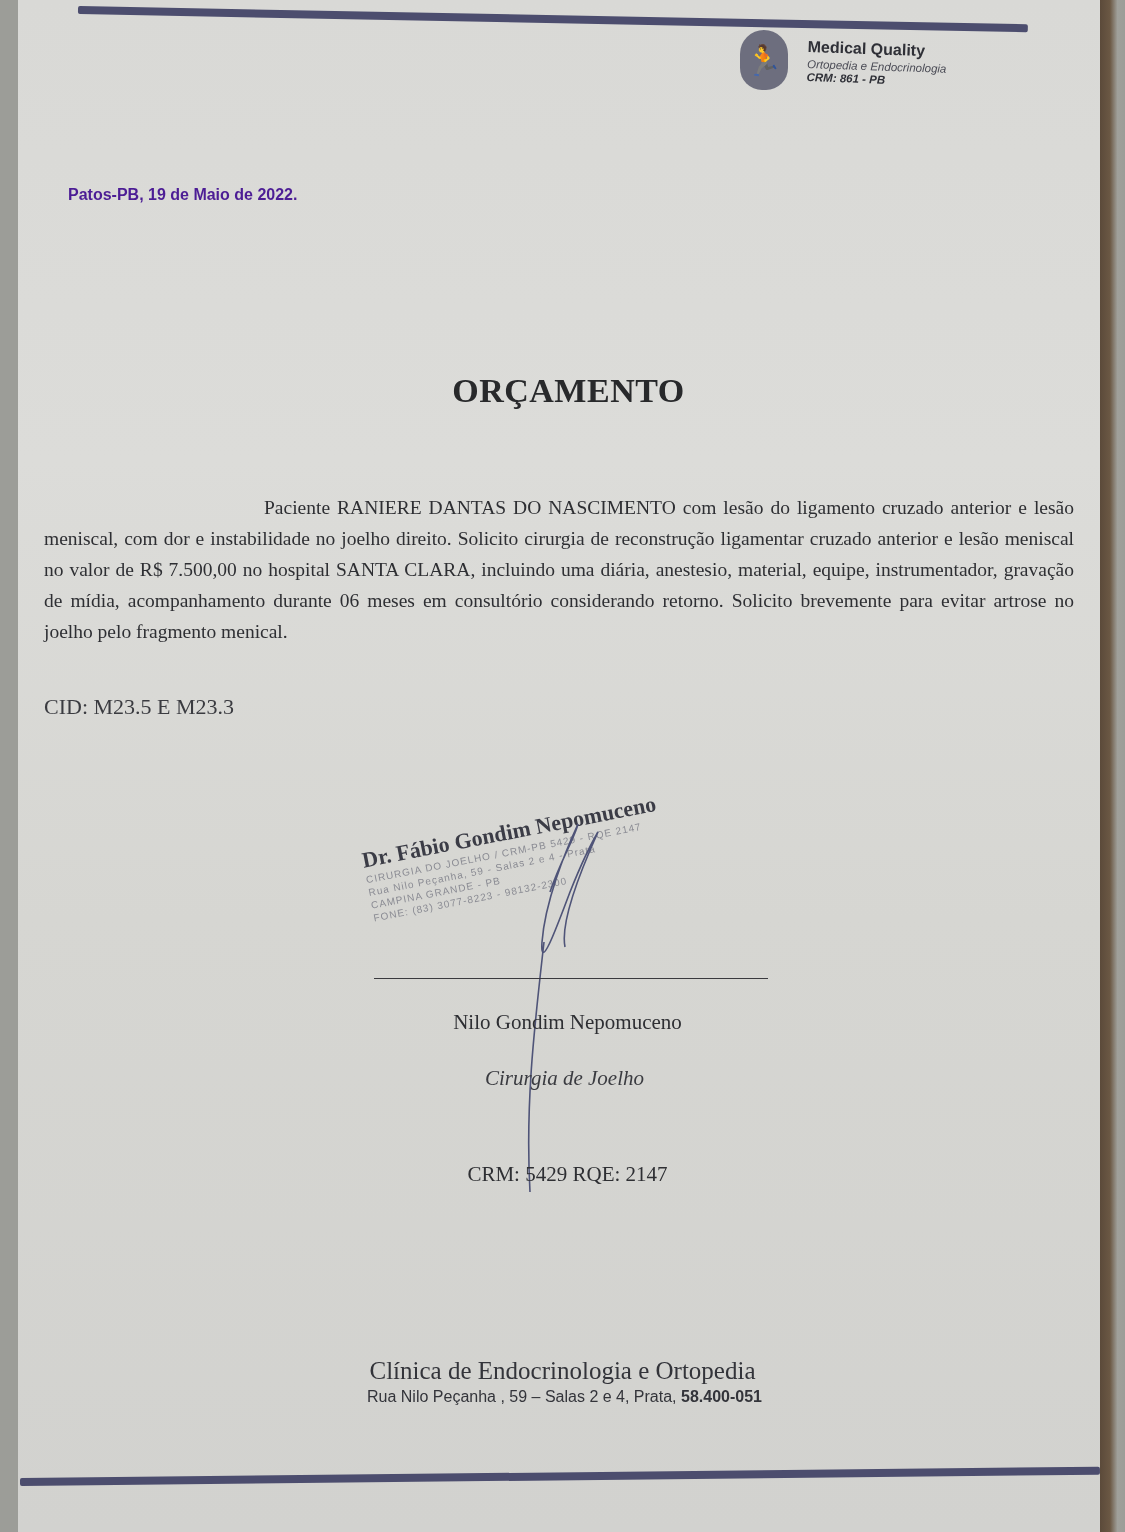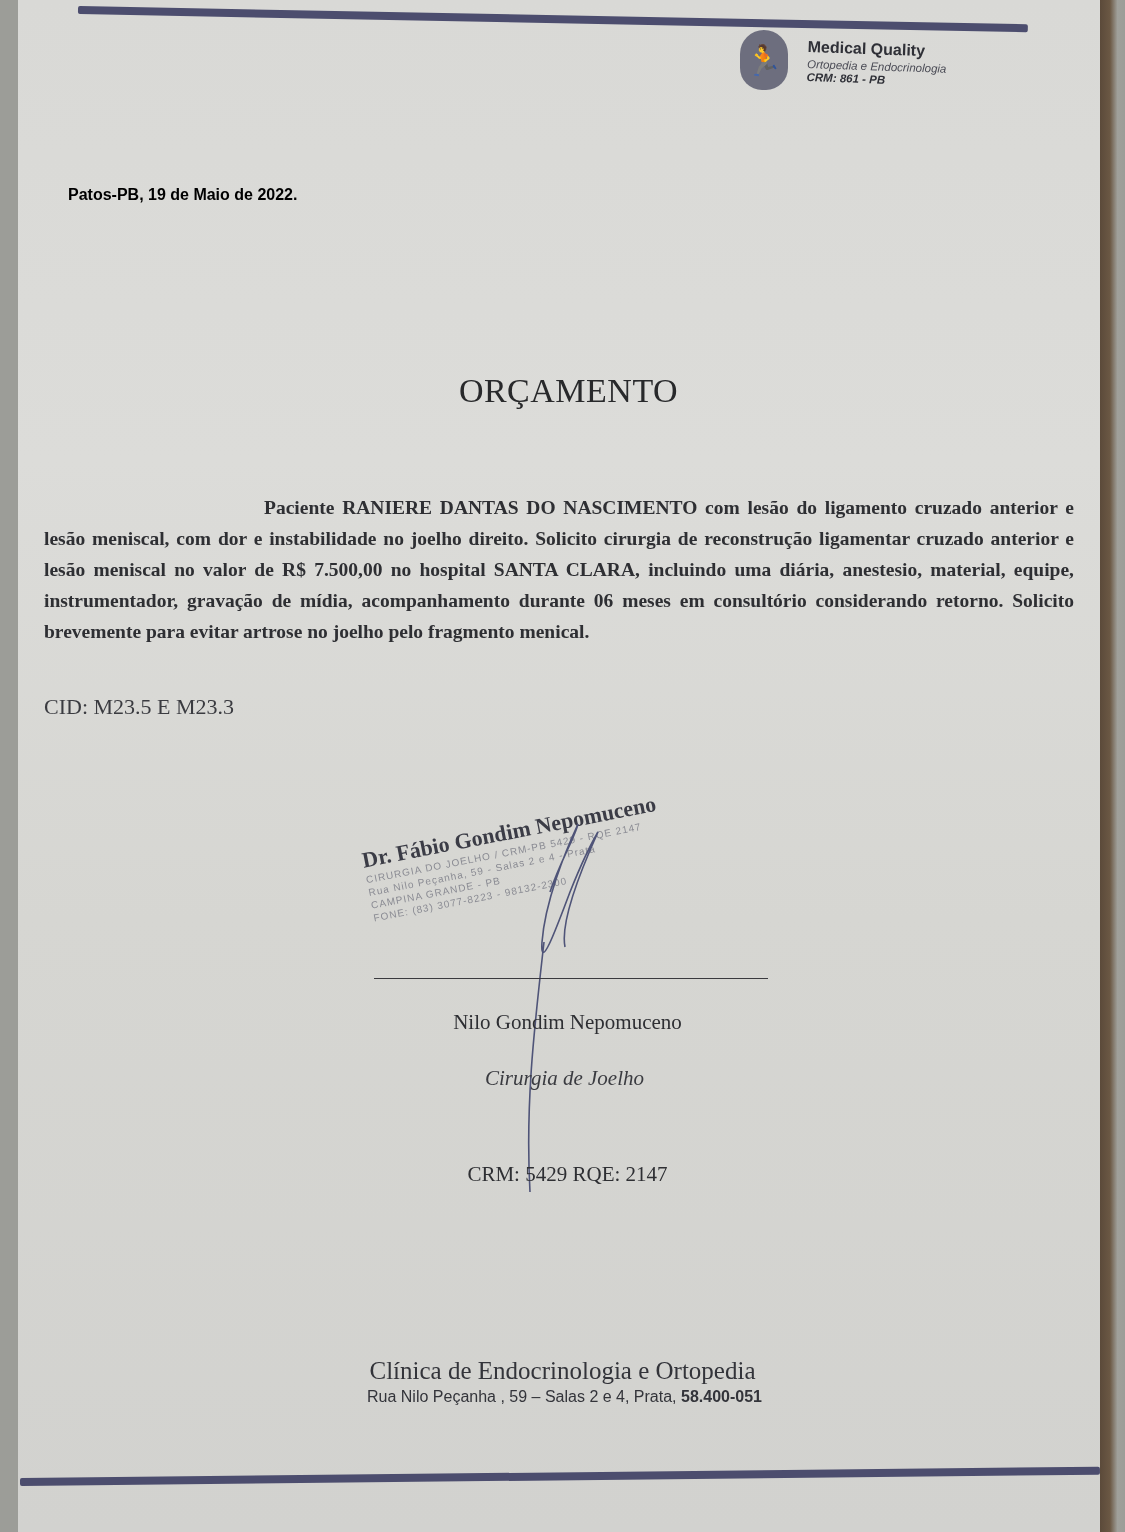--- a/index.html
+++ b/index.html
@@ -38,31 +38,31 @@
       position: absolute; left: 808px; top: 38px;
       font-family: "Liberation Sans", sans-serif; color: #2f3037;
       transform: rotate(2deg); transform-origin: left top;
     }
     .brand .name { font-weight: bold; font-size: 16px; }
     .brand .spec { font-style: italic; font-size: 11.5px; color: #4a4b55; margin-top: 2px; }
     .brand .crm { font-weight: bold; font-style: italic; font-size: 11.5px; margin-top: 1px; }
     .date {
       position: absolute; left: 68px; top: 186px;
       font-family: "Liberation Sans", sans-serif; font-weight: bold;
-      font-size: 16px; color: #000000; text-align: right;
+      font-size: 16px; color: #4c1d95; text-align: right;
     }
     .title {
       position: absolute; left: 0; right: 0; top: 372px; text-align: center;
-      font-weight: normal; font-size: 34px; color: #28292b; letter-spacing: 0.5px;
+      font-weight: bold; font-size: 34px; color: #28292b; letter-spacing: 0.5px;
       padding-left: 12px;
     }
     .body-text {
       position: absolute; left: 44px; top: 492px; width: 1030px;
       font-size: 19.5px; line-height: 31px; color: #2e2f33;
-      text-align: justify; text-indent: 220px; font-weight: bold;
+      text-align: justify; text-indent: 220px;
     }
     .cid {
       position: absolute; left: 44px; top: 694px;
       font-size: 22px; color: #3a3b40;
     }
     .stamp {
       position: absolute; left: 360px; top: 848px;
       transform: rotate(-11deg); transform-origin: left top;
       color: #4b4c55;
     }

